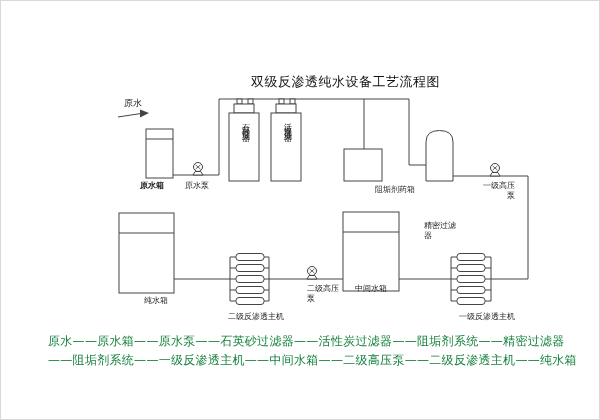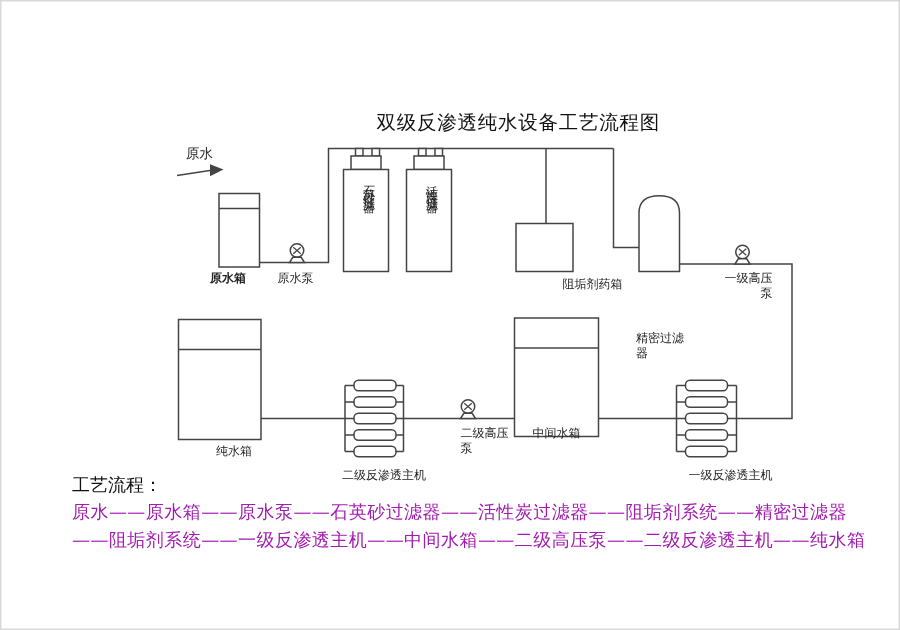--- a/index.html
+++ b/index.html
@@ -13,21 +13,21 @@
   .lbl.wrap{white-space:normal;}
   .vlabel{
     position:absolute;writing-mode:vertical-rl;text-orientation:upright;
     font-size:8px;letter-spacing:2.2px;color:#222;
   }
   .title{
     position:absolute;left:250px;top:72px;font-size:13px;font-weight:normal;
     letter-spacing:0.5px;color:#111;
   }
   .flow-heading{position:absolute;left:47px;top:314px;font-size:12px;color:#111;}
-  .flow-line{position:absolute;font-size:12px;letter-spacing:0.3px;color:#a21caf;white-space:nowrap;}
+  .flow-line{position:absolute;font-size:12px;letter-spacing:0.3px;color:#15803d;white-space:nowrap;}
   .flow-line.l1{left:47px;top:332px;}
   .flow-line.l2{left:47px;top:351px;}
 </style>
 </head>
 <body>
 
 <div class="canvas">
 
   <svg width="600" height="420" viewBox="0 0 600 420">
 
@@ -123,17 +123,16 @@
   <div class="vlabel" style="left:280px;top:116px;">活性炭过滤器</div>
   <div class="lbl" style="left:342px;top:184px;padding-left:32px;">阻垢剂药箱</div>
   <div class="lbl wrap" style="left:423px;top:184px;width:36px;margin-top:36px;">精密过滤器</div>
   <div class="lbl wrap" style="left:478px;top:180px;width:36px;text-align:right;">一级高压泵</div>
   <div class="lbl" style="left:458px;top:311px;text-align:right;">一级反渗透主机</div>
   <div class="lbl" style="left:354px;top:283px;">中间水箱</div>
   <div class="lbl wrap" style="left:294px;top:283px;width:36px;margin-left:12px;">二级高压泵</div>
   <div class="lbl" style="left:227px;top:311px;">二级反渗透主机</div>
   <div class="lbl" style="left:143px;top:295px;">纯水箱</div>
 
-  <div class="flow-heading">工艺流程：</div>
   <div class="flow-line l1">原水——原水箱——原水泵——石英砂过滤器——活性炭过滤器——阻垢剂系统——精密过滤器</div>
   <div class="flow-line l2">——阻垢剂系统——一级反渗透主机——中间水箱——二级高压泵——二级反渗透主机——纯水箱</div>
 
 </div>
 
 </body></html>

